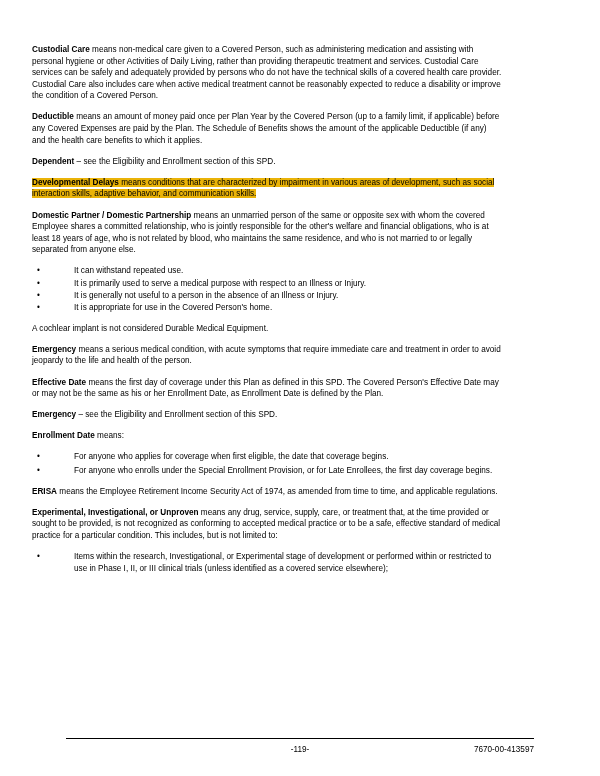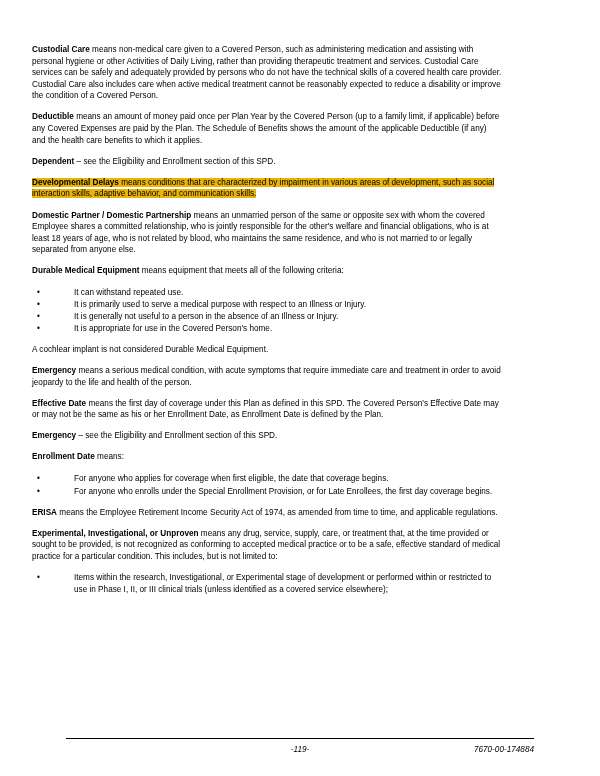--- a/index.html
+++ b/index.html
@@ -56,21 +56,20 @@
     top: 0;
   }
   ul.bullets.spaced li {
     margin-bottom: 1.5px;
   }
   .footer {
     position: absolute;
     left: 66px;
     right: 66px;
     bottom: 22px;
-    font-style: italic;
   }
   .footer-rule {
     border-top: 1px solid #000;
     margin-bottom: 6px;
   }
   .footer-row {
     display: flex;
     justify-content: space-between;
     align-items: baseline;
     font-size: 8.2px;
@@ -96,21 +95,20 @@
     <p class="para"><span class="term">Custodial Care</span><span> means non-medical care given to a Covered Person, such as administering medication and assisting with personal hygiene or other Activities of Daily Living, rather than providing therapeutic treatment and services.  Custodial Care services can be safely and adequately provided by persons who do not have the technical skills of a covered health care provider.  Custodial Care also includes care when active medical treatment cannot be reasonably expected to reduce a disability or improve the condition of a Covered Person.</span></p>
 
     <p class="para"><span class="term">Deductible</span><span> means an amount of money paid once per Plan Year by the Covered Person (up to a family limit, if applicable) before any Covered Expenses are paid by the Plan.  The Schedule of Benefits shows the amount of the applicable Deductible (if any) and the health care benefits to which it applies.</span></p>
 
     <p class="para"><span class="term">Dependent</span><span> – see the Eligibility and Enrollment section of this SPD.</span></p>
 
     <p class="para"><span class="term hl">Developmental Delays</span><span class="hl"> means conditions that are characterized by impairment in various areas of development, such as social interaction skills, adaptive behavior, and communication skills.</span></p>
 
     <p class="para"><span class="term">Domestic Partner / Domestic Partnership</span><span> means an unmarried person of the same or opposite sex with whom the covered Employee shares a committed relationship, who is jointly responsible for the other's welfare and financial obligations, who is at least 18 years of age, who is not related by blood, who maintains the same residence, and who is not married to or legally separated from anyone else.</span></p>
 
-    <p class="para"><span class="term">Durable Medical Equipment</span><span> means equipment that meets all of the following criteria:</span></p>
 
     <ul class="bullets">
       <li><span class="bullet">•</span><span>It can withstand repeated use.</span></li>
       <li><span class="bullet">•</span><span>It is primarily used to serve a medical purpose with respect to an Illness or Injury.</span></li>
       <li><span class="bullet">•</span><span>It is generally not useful to a person in the absence of an Illness or Injury.</span></li>
       <li><span class="bullet">•</span><span>It is appropriate for use in the Covered Person's home.</span></li>
     </ul>
 
     <p class="para">A cochlear implant is not considered Durable Medical Equipment.</p>
 
@@ -134,16 +132,16 @@
     <ul class="bullets">
       <li><span class="bullet">•</span><span>Items within the research, Investigational, or Experimental stage of development or performed within or restricted to use in Phase I, II, or III clinical trials (unless identified as a covered service elsewhere);</span></li>
     </ul>
 
   </div>
 
   <div class="footer">
     <div class="footer-rule"></div>
     <div class="footer-row">
       <div class="footer-center">-119-</div>
-      <div class="footer-right">7670-00-174884</div>
+      <div class="footer-right">7670-00-413597</div>
     </div>
   </div>
 </div>
 
 </body></html>

